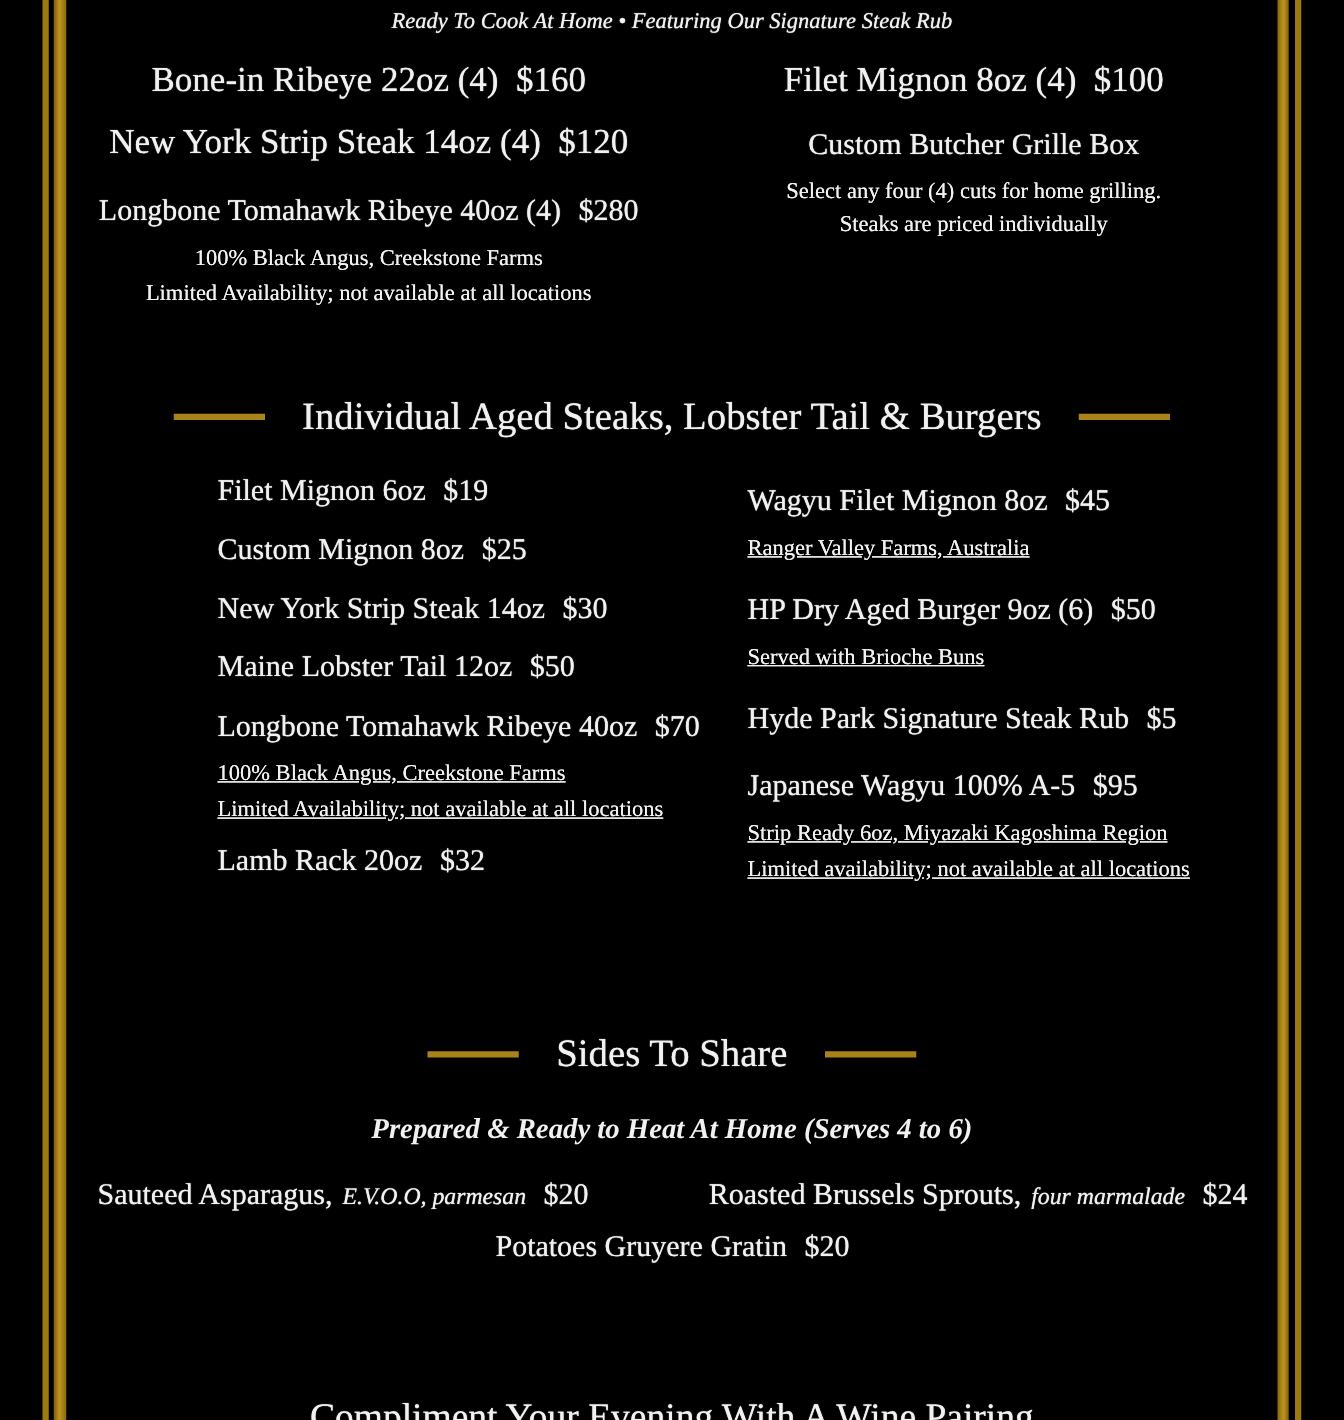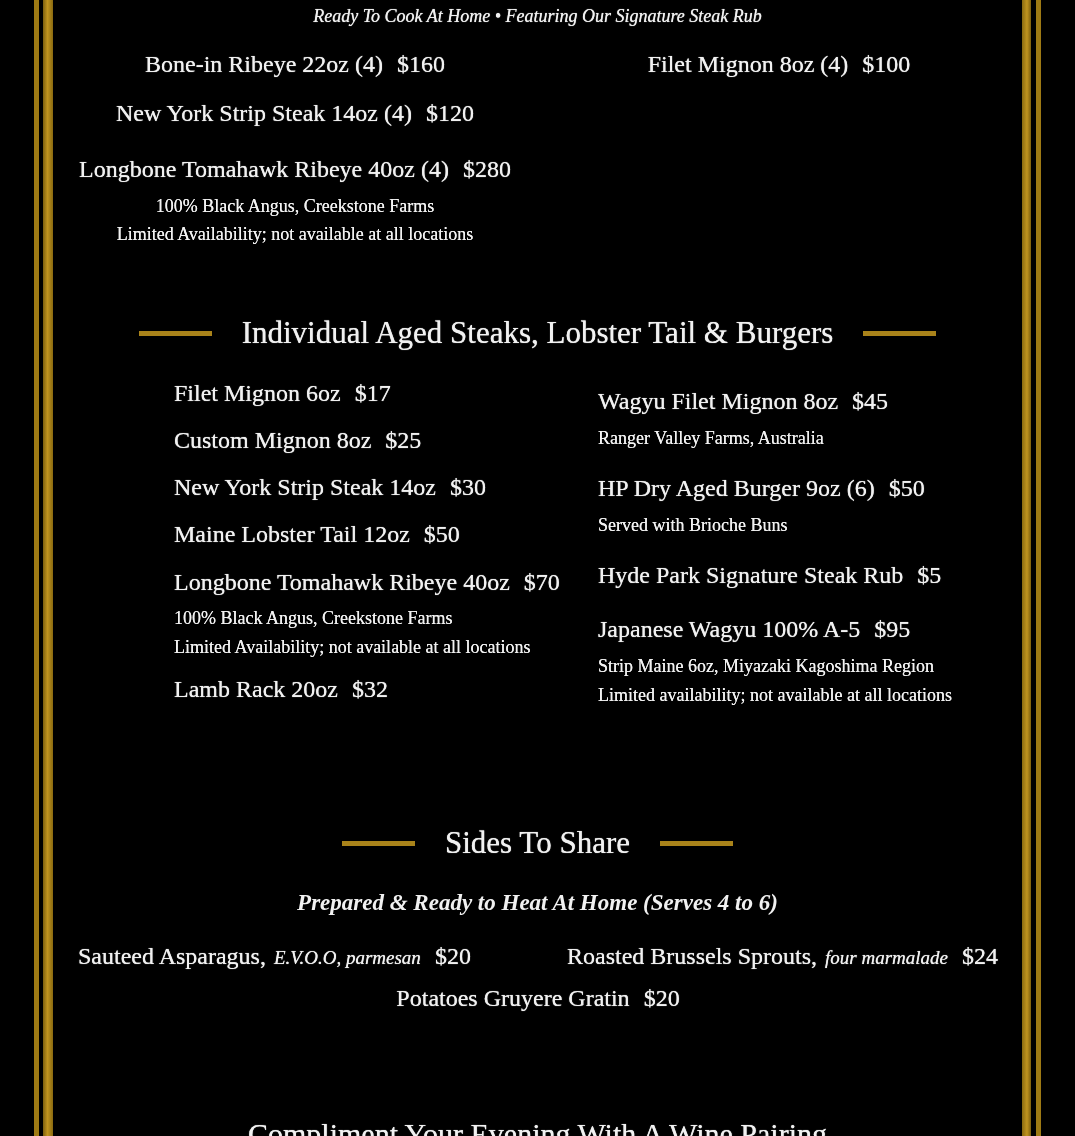--- a/index.html
+++ b/index.html
@@ -29,21 +29,21 @@
   .note { font-size: 18px; line-height: 28px; text-shadow: 0 0 0.4px currentColor; }
 
   
   .tagline {
     position: absolute; top: 1px; left: 60px; width: 955px;
     text-align: center; font-style: italic; font-size: 18px; line-height: 30px;
   }
   .col-abs { position: absolute; }
   .top-left  { top: 40px; left: 55px;  width: 480px; text-align: center; }
   .top-right { top: 40px; left: 540px; width: 478px; text-align: center; }
-  .trow { font-size: 24px; line-height: 49px; }
+  .trow { font-size: 28px; line-height: 49px; }
   .tmain { font-size: 24px; line-height: 46px; }
   .top-left  .tmain { margin-top: 8px; }
   .top-left  .note:first-of-type { margin-top: -4px; }
   .top-right .tmain { margin-top: 4px; }
   .top-right .note { line-height: 27px; }
   .top-right .note:first-of-type { margin-top: -6px; }
   .price { margin-left: 14px; }
 
   
   .sect-head {
@@ -53,21 +53,21 @@
   .sect-head .rule { width: 73px; height: 5px; background: var(--gold); flex: 0 0 auto; }
   .sect-title { font-size: 31px; line-height: 56px; white-space: nowrap; }
   .head-steaks { top: 305px; }
   .head-sides  { top: 815px; }
 
   
   .steaks-left  { top: 370px; left: 174px; width: 410px; }
   .steaks-right { top: 370px; left: 598px; width: 420px; }
   .m  { font-size: 24px; line-height: 47px; }
   .m2 { font-size: 24px; line-height: 46px; }
-  .sn { line-height: 29px; }
+  .sn { line-height: 29px; text-decoration: underline; }
   .mt2  { margin-top: 2px; }  .mt4  { margin-top: 4px; }
   .mt8  { margin-top: 8px; }  .mt12 { margin-top: 12px; }
   .steaks-left .m2 { line-height: 44px; }
 
   
   .sides-sub {
     position: absolute; top: 885px; left: 60px; width: 955px;
     text-align: center; font-style: italic; font-weight: bold;
     font-size: 23px; line-height: 36px;
   }
@@ -109,30 +109,35 @@
       </div>
       <div class="note">100% Black Angus, Creekstone Farms</div>
       <div class="note">Limited Availability; not available at all locations</div>
     </div>
   </div>
 
   <div class="col-abs top-right">
     <div class="trow txt">
       <span>Filet Mignon 8oz (4)</span><span class="price">$100</span>
     </div>
+    <div>
+      <div class="tmain txt">Custom Butcher Grille Box</div>
+      <div class="note">Select any four (4) cuts for home grilling.</div>
+      <div class="note">Steaks are priced individually</div>
+    </div>
   </div>
 
   <div class="sect-head head-steaks">
     <div class="rule"></div>
     <div class="sect-title txt">Individual Aged Steaks, Lobster Tail &amp; Burgers</div>
     <div class="rule"></div>
   </div>
 
   <div class="col-abs steaks-left">
-    <div class="m txt"><span>Filet Mignon 6oz</span><span class="price">$17</span></div>
+    <div class="m txt"><span>Filet Mignon 6oz</span><span class="price">$19</span></div>
     <div class="m txt"><span>Custom Mignon 8oz</span><span class="price">$25</span></div>
     <div class="m txt"><span>New York Strip Steak 14oz</span><span class="price">$30</span></div>
     <div class="m txt"><span>Maine Lobster Tail 12oz</span><span class="price">$50</span></div>
     <div class="mt2">
       <div class="m2 txt"><span>Longbone Tomahawk Ribeye 40oz</span><span class="price">$70</span></div>
       <div class="note sn">100% Black Angus, Creekstone Farms</div>
       <div class="note sn">Limited Availability; not available at all locations</div>
     </div>
     <div class="m txt mt4"><span>Lamb Rack 20oz</span><span class="price">$32</span></div>
   </div>
@@ -142,21 +147,21 @@
       <div class="m2 txt"><span>Wagyu Filet Mignon 8oz</span><span class="price">$45</span></div>
       <div class="note sn">Ranger Valley Farms, Australia</div>
     </div>
     <div class="mt12">
       <div class="m2 txt"><span>HP Dry Aged Burger 9oz (6)</span><span class="price">$50</span></div>
       <div class="note sn">Served with Brioche Buns</div>
     </div>
     <div class="m2 txt mt12"><span>Hyde Park Signature Steak Rub</span><span class="price">$5</span></div>
     <div class="mt8">
       <div class="m2 txt"><span>Japanese Wagyu 100% A-5</span><span class="price">$95</span></div>
-      <div class="note sn">Strip Maine 6oz, Miyazaki Kagoshima Region</div>
+      <div class="note sn">Strip Ready 6oz, Miyazaki Kagoshima Region</div>
       <div class="note sn">Limited availability; not available at all locations</div>
     </div>
   </div>
 
   <div class="sect-head head-sides">
     <div class="rule"></div>
     <div class="sect-title txt">Sides To Share</div>
     <div class="rule"></div>
   </div>
 

